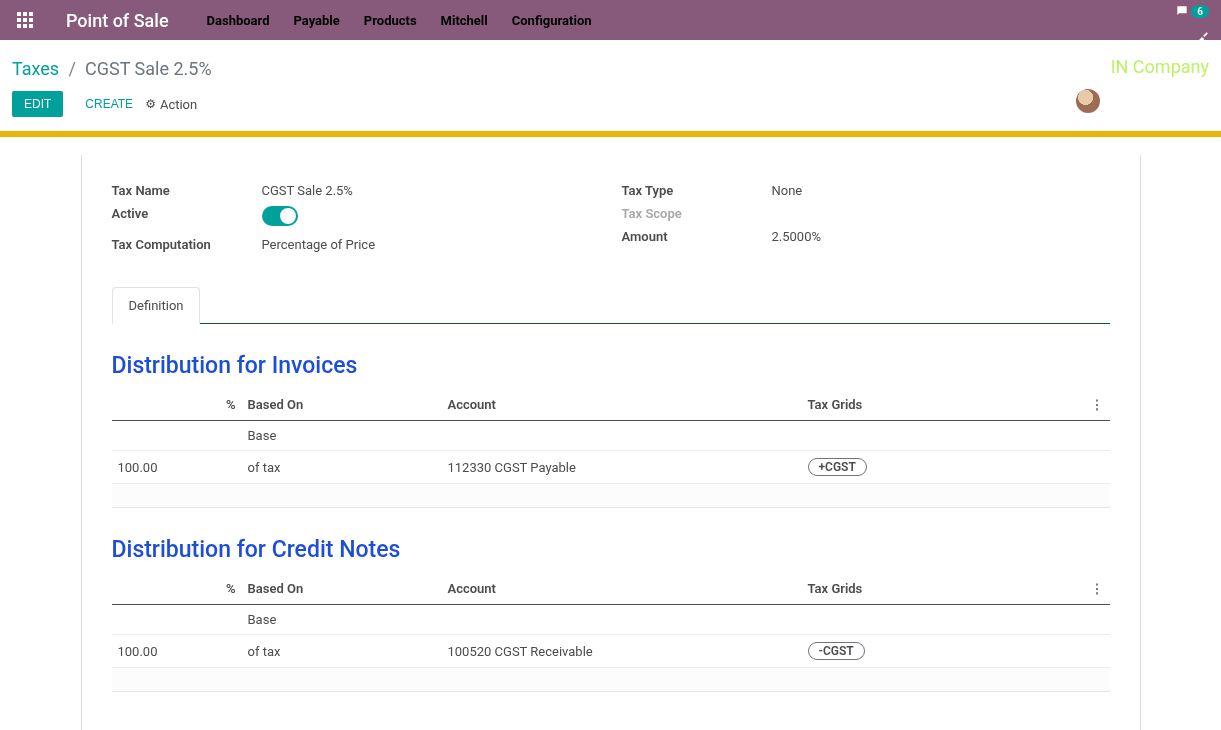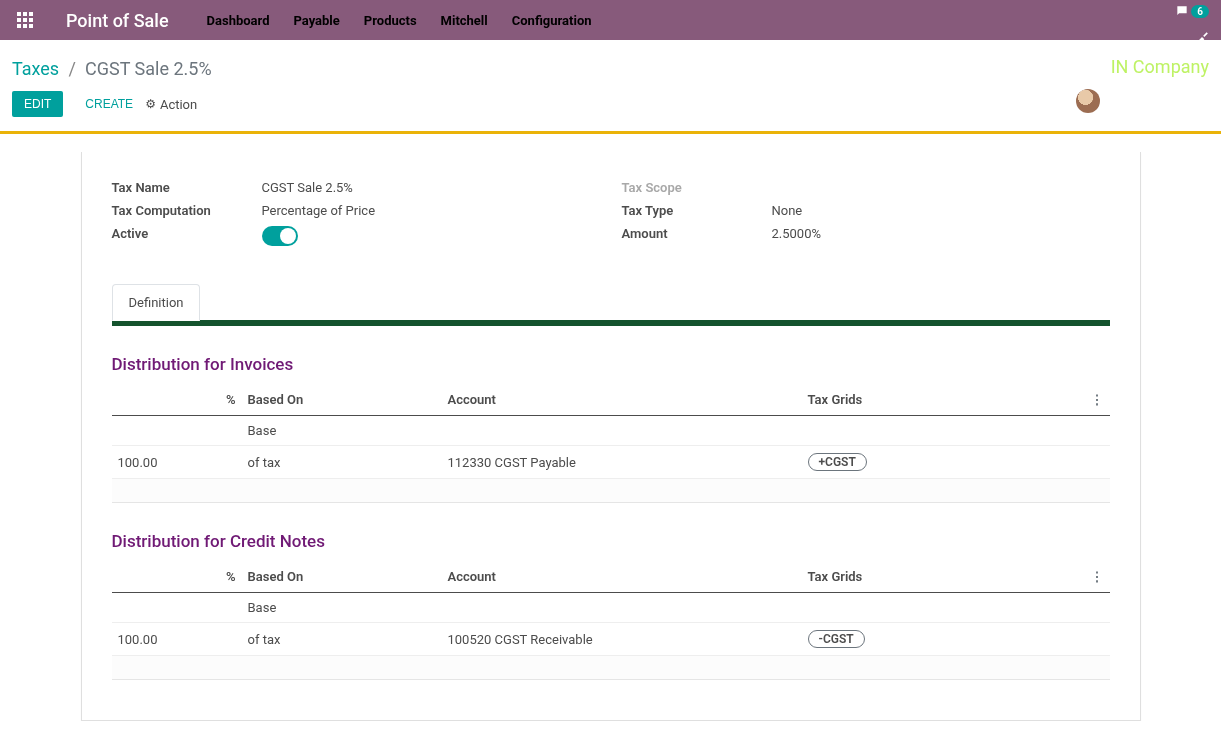--- a/index.html
+++ b/index.html
@@ -16,45 +16,45 @@
   .badge { background:#00a09d; color:#fff; font-size:10px; font-weight:600; padding:1px 6px; border-radius:9px; margin-left:2px; }
   .company { color:#bef264; font-size:18px; cursor:pointer; }
   .user { display:flex; align-items:center; gap:22px; color:#fff; font-size:13px; cursor:pointer; }
   .avatar { width:24px; height:24px; border-radius:50%; background:#caa; display:inline-block; background: radial-gradient(circle at 40% 35%, #e8c9a8 35%, #9c6d52 36%); }
   
   .breadcrumb-bar { padding: 18px 12px 8px 12px; }
   .breadcrumb-bar .crumb-link { color:#00a09d; font-size:18px; cursor:pointer; }
   .breadcrumb-bar .sep { color:#888; font-size:18px; padding:0 6px; }
   .breadcrumb-bar .crumb-current { color:#6c757d; font-size:18px; }
 
-  .control-bar { display:flex; align-items:center; padding: 4px 12px 14px 12px; border-bottom:3px solid #eab308; }
+  .control-bar { display:flex; align-items:center; padding: 4px 12px 14px 12px; border-bottom:6px solid #eab308; }
   .btn { border:none; padding: 6px 12px; font-size:12px; font-weight:500; cursor:pointer; border-radius:2px; }
   .btn-primary { background:#00a09d; color:#fff; text-transform:uppercase; }
   .btn-link { background:none; color:#00a09d; text-transform:uppercase; margin-left:10px; }
   .action-menu { margin-left:auto; margin-right:auto; display:flex; align-items:center; gap:4px; color:#4c4c4c; cursor:pointer; }
   .action-menu .gear { font-size:12px; }
 
   .form-outer { display:flex; justify-content:center; padding-top: 18px; }
   .form-sheet { width: 1060px; border:1px solid #dfdfdf; background:#fff; padding: 24px 30px 40px 30px; border-top:none; box-shadow: 0 1px 2px rgba(0,0,0,0.03); }
 
   .two-col { display:flex; gap:22px; }
   .col { flex:1; }
   .field-row { display:flex; padding: 4px 0; font-size:13px; }
   .field-label { width:150px; font-weight:600; color:#4c4c4c; }
   .field-label.muted { color:#a8a8a8; font-weight:600; }
   .field-val { color:#4c4c4c; }
 
   .toggle { position:relative; width:36px; height:20px; background:#00a09d; border-radius:20px; display:inline-block; }
   .toggle::after { content:""; position:absolute; right:2px; top:2px; width:16px; height:16px; background:#fff; border-radius:50%; }
 
-  .tabs { display:flex; border-bottom:6px solid #14532d; margin-top:30px; }
+  .tabs { display:flex; border-bottom:1px solid #14532d; margin-top:30px; }
   .tab { padding:10px 16px; font-size:13px; color:#6c757d; border:1px solid transparent; border-bottom:none; cursor:pointer; position:relative; top:1px; }
   .tab.active { color:#4c4c4c; border-color:#dee2e6; border-bottom:1px solid #fff; background:#fff; border-radius:4px 4px 0 0; }
 
-  h2.section-title { font-size:17px; font-weight:500; color:#701a75; margin: 28px 0 10px 0; }
+  h2.section-title { font-size:23px; font-weight:500; color:#1d4ed8; margin: 28px 0 10px 0; }
 
   table.dist { width:100%; border-collapse:collapse; font-size:13px; }
   table.dist thead th { text-align:left; font-weight:600; padding:8px 6px; border-bottom:1px solid #4c4c4c; color:#4c4c4c; }
   table.dist thead th.right { text-align:right; }
   table.dist tbody td { padding:7px 6px; border-bottom:1px solid #eee; color:#4c4c4c; }
   table.dist tbody td.right { }
   table.dist tbody tr.footer-space td { height:24px; border-bottom:1px solid #e5e5e5; background:#fcfcfc; }
   .col-pct { width:130px; }
   .col-basedon { width:200px; }
   .col-account { width:360px; }
@@ -147,36 +147,36 @@
 <div class="form-outer">
   <div class="form-sheet">
 
     <div class="two-col">
       <div class="col">
         <div class="field-row">
           <div class="field-label">Tax Name</div>
           <div class="field-val">CGST Sale 2.5%</div>
         </div>
         <div class="field-row">
+          <div class="field-label">Active</div>
+          <div class="field-val"><span class="toggle"></span></div>
+        </div>
+        <div class="field-row">
           <div class="field-label">Tax Computation</div>
           <div class="field-val">Percentage of Price</div>
         </div>
-        <div class="field-row">
-          <div class="field-label">Active</div>
-          <div class="field-val"><span class="toggle"></span></div>
-        </div>
       </div>
       <div class="col">
         <div class="field-row">
+          <div class="field-label">Tax Type</div>
+          <div class="field-val">None</div>
+        </div>
+        <div class="field-row">
           <div class="field-label muted">Tax Scope</div>
           <div class="field-val"></div>
-        </div>
-        <div class="field-row">
-          <div class="field-label">Tax Type</div>
-          <div class="field-val">None</div>
         </div>
         <div class="field-row">
           <div class="field-label">Amount</div>
           <div class="field-val">2.5000%</div>
         </div>
       </div>
     </div>
 
     <div class="tabs">
       <div class="tab active">Definition</div>

